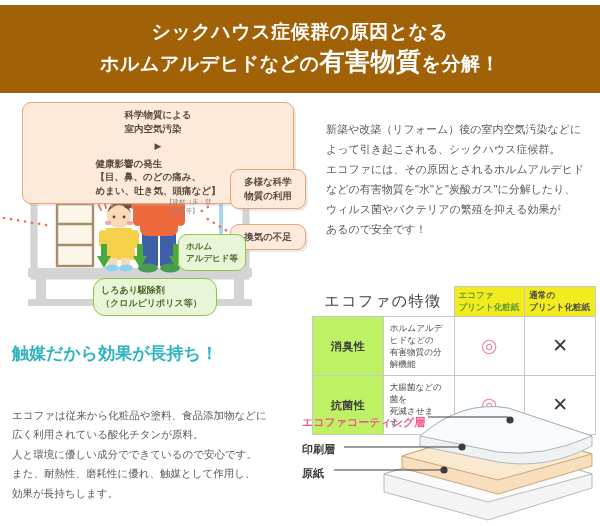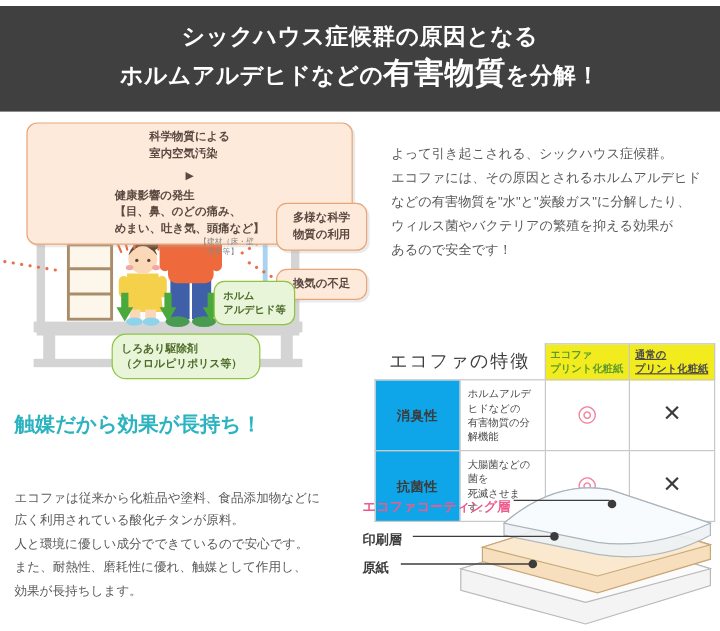--- a/index.html
+++ b/index.html
@@ -7,21 +7,21 @@
     width:600px;height:526px;
     background:#ffffff;
     font-family:"Liberation Sans","DejaVu Sans",sans-serif;
     color:#4a4a4a;
     overflow:hidden;
     position:relative;
   }
   
   .banner{
     position:absolute;left:0;top:5px;width:600px;height:88px;
-    background:#404040;
+    background:#a16207;
     display:flex;flex-direction:column;align-items:center;justify-content:center;
     color:#ffffff;
   }
   .banner-l1{font-size:19px;font-weight:bold;letter-spacing:.5px;line-height:1.35;}
   .banner-l2{font-size:19px;font-weight:bold;letter-spacing:.5px;line-height:1.35;}
   .banner-l2 .big{font-size:25px;}
 
   
   .illus{position:absolute;left:0;top:100px;width:318px;height:215px;}
   .illus svg{display:block;}
@@ -62,23 +62,23 @@
   table.feat td{border:1px solid #c8c8c8;padding:0;}
   .tbl-title{
     text-align:center;font-size:15px;color:#3c3c3c;font-weight:normal;
     border:none !important;letter-spacing:1.5px;
   }
   .th-y{
     background:#f2ec1e;font-size:8.6px;line-height:1.35;
     padding:3px 4px !important;font-weight:bold;
   }
   .th-y.eco{color:#5d9b2e;margin-top:44px;}
-  .th-y.normal{color:#4a4a4a;text-decoration:underline;}
+  .th-y.normal{color:#4a4a4a;}
   .rowlab{
-    background:#0ea5e9;color:#3c3c3c;font-weight:bold;font-size:11px;
+    background:#bef264;color:#3c3c3c;font-weight:bold;font-size:11px;
     text-align:center;width:34px;letter-spacing:.5px;
   }
   .rowdesc{font-size:8.6px;line-height:1.4;padding:5px 6px !important;color:#4a4a4a;}
   .mark{text-align:center;padding:4px 0 !important;}
   .mark .dbl{font-size:19px;color:#f2819f;line-height:1;}
   .mark .x{font-size:19px;color:#3c3c3c;line-height:1;font-weight:bold;}
 
   
   .tealhead{
     position:absolute;left:12px;top:341px;width:300px;
@@ -211,20 +211,21 @@
     <div>（クロルピリポリス等）</div>
   </div>
 
   <div class="bldg-label">
     <div>【建材（床・壁</div>
     <div>・天井等】</div>
   </div>
 </div>
 
 <div class="intro">
+  <div>新築や改築（リフォーム）後の室内空気汚染などに</div>
   <div>よって引き起こされる、シックハウス症候群。</div>
   <div>エコファには、その原因とされるホルムアルデヒド</div>
   <div>などの有害物質を"水"と"炭酸ガス"に分解したり、</div>
   <div>ウィルス菌やバクテリアの繁殖を抑える効果が</div>
   <div>あるので安全です！</div>
 </div>
 
 <div class="tbl-wrap">
   <table class="feat">
     <tbody>

